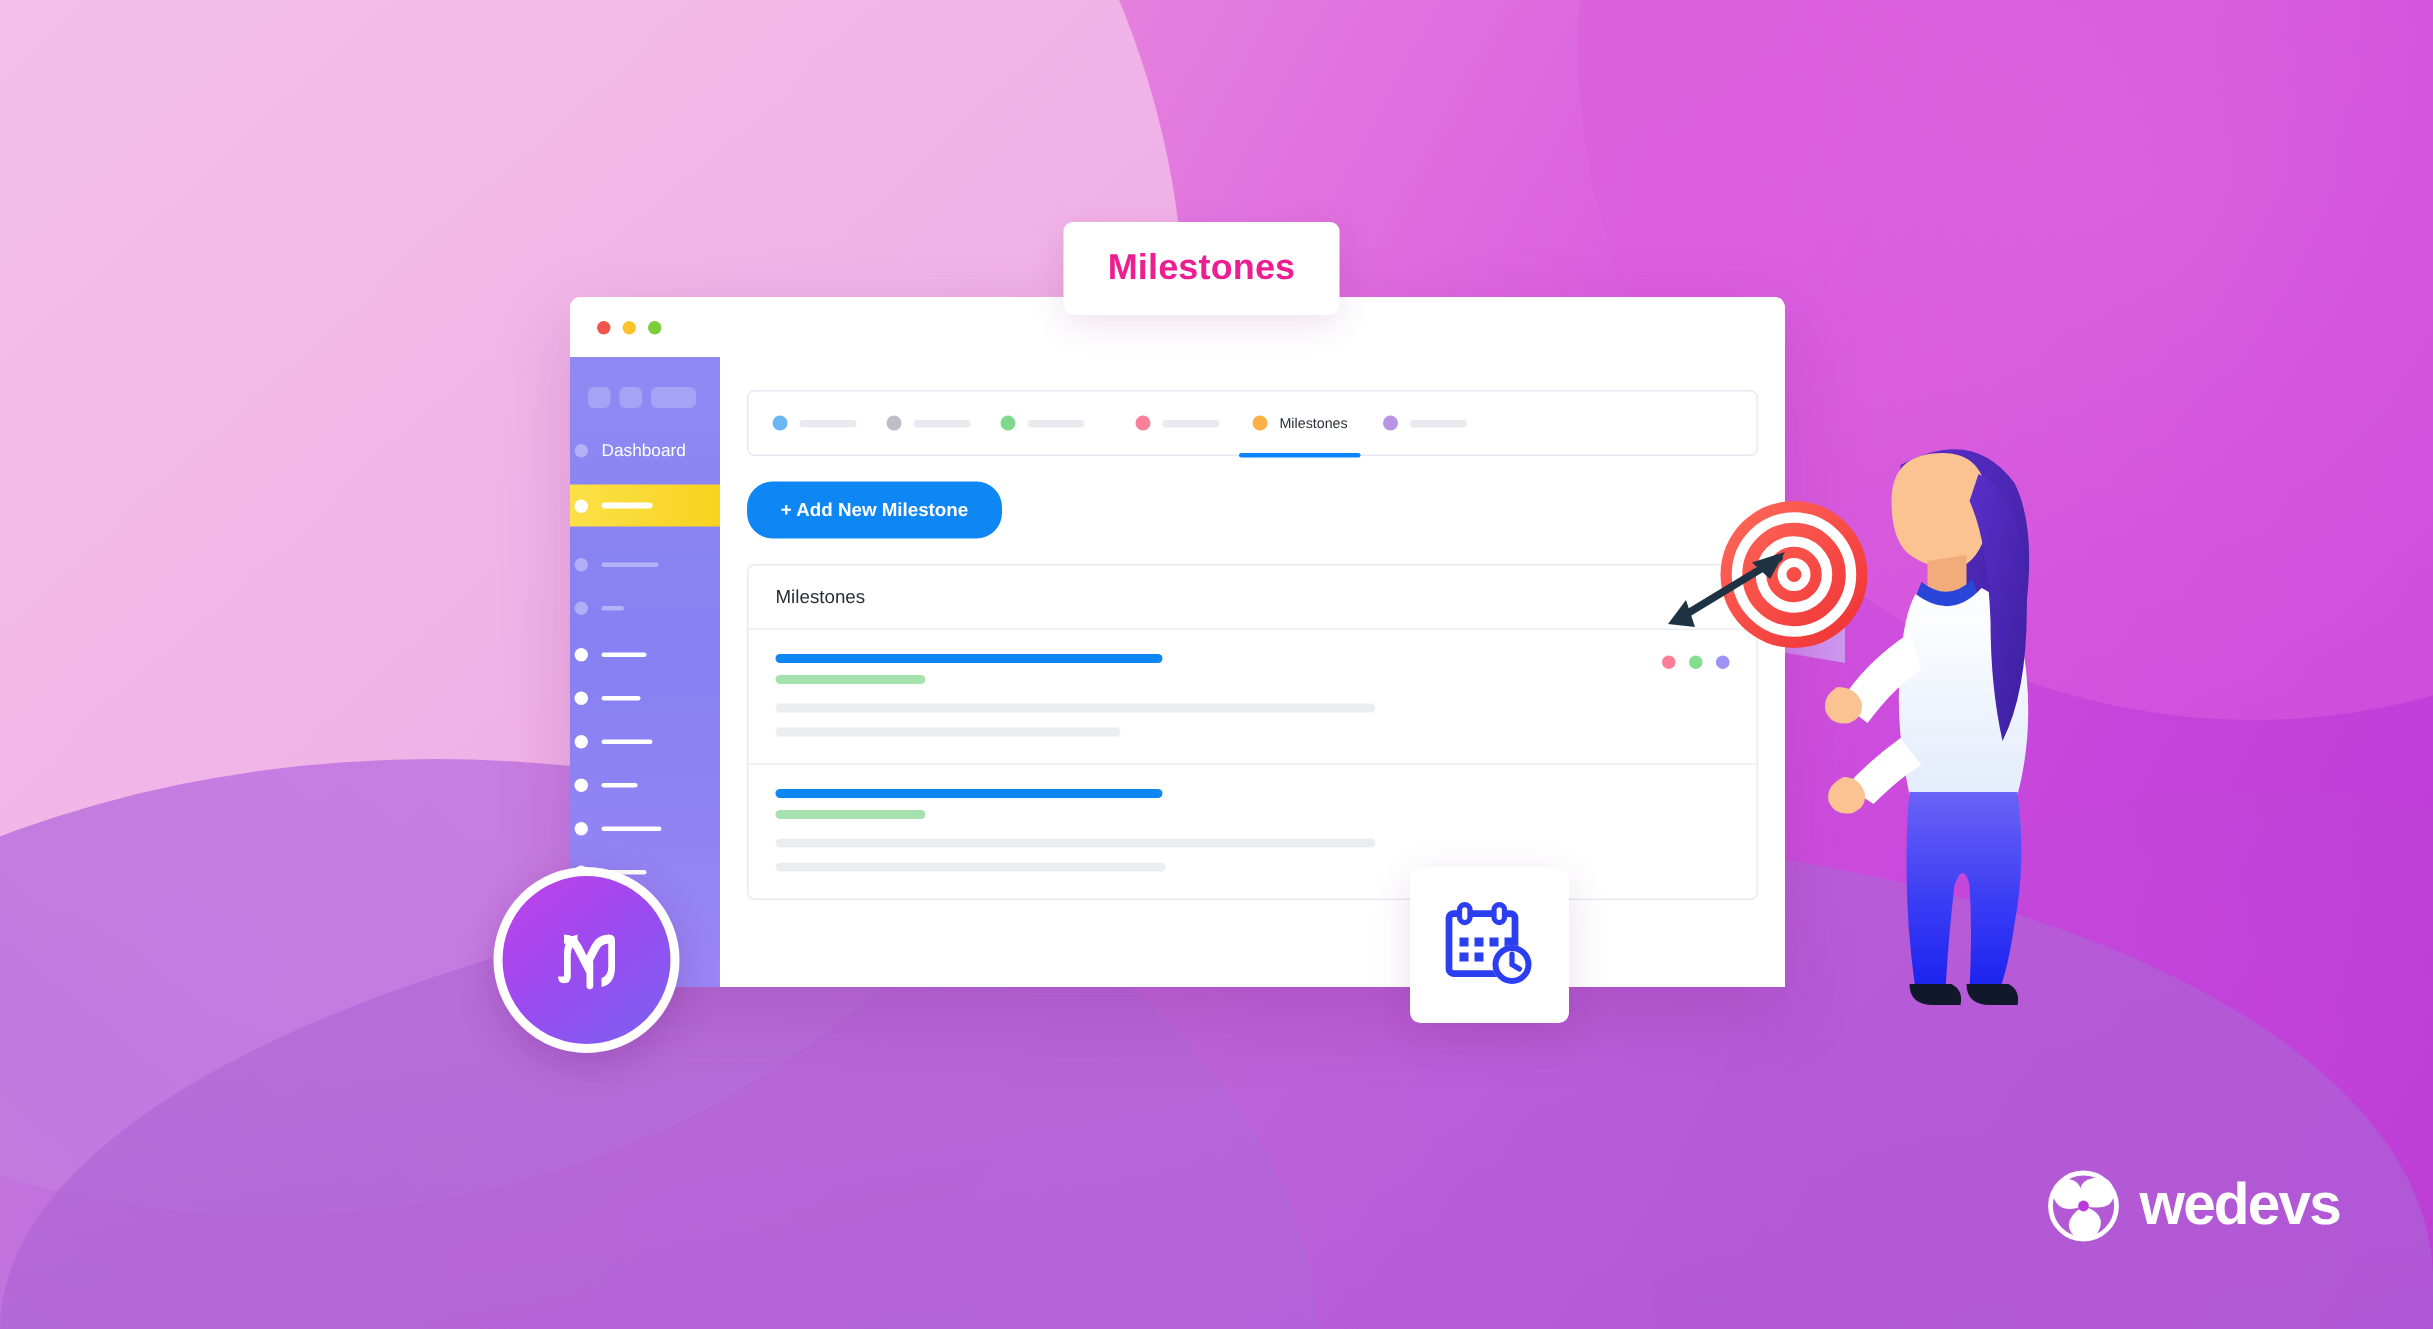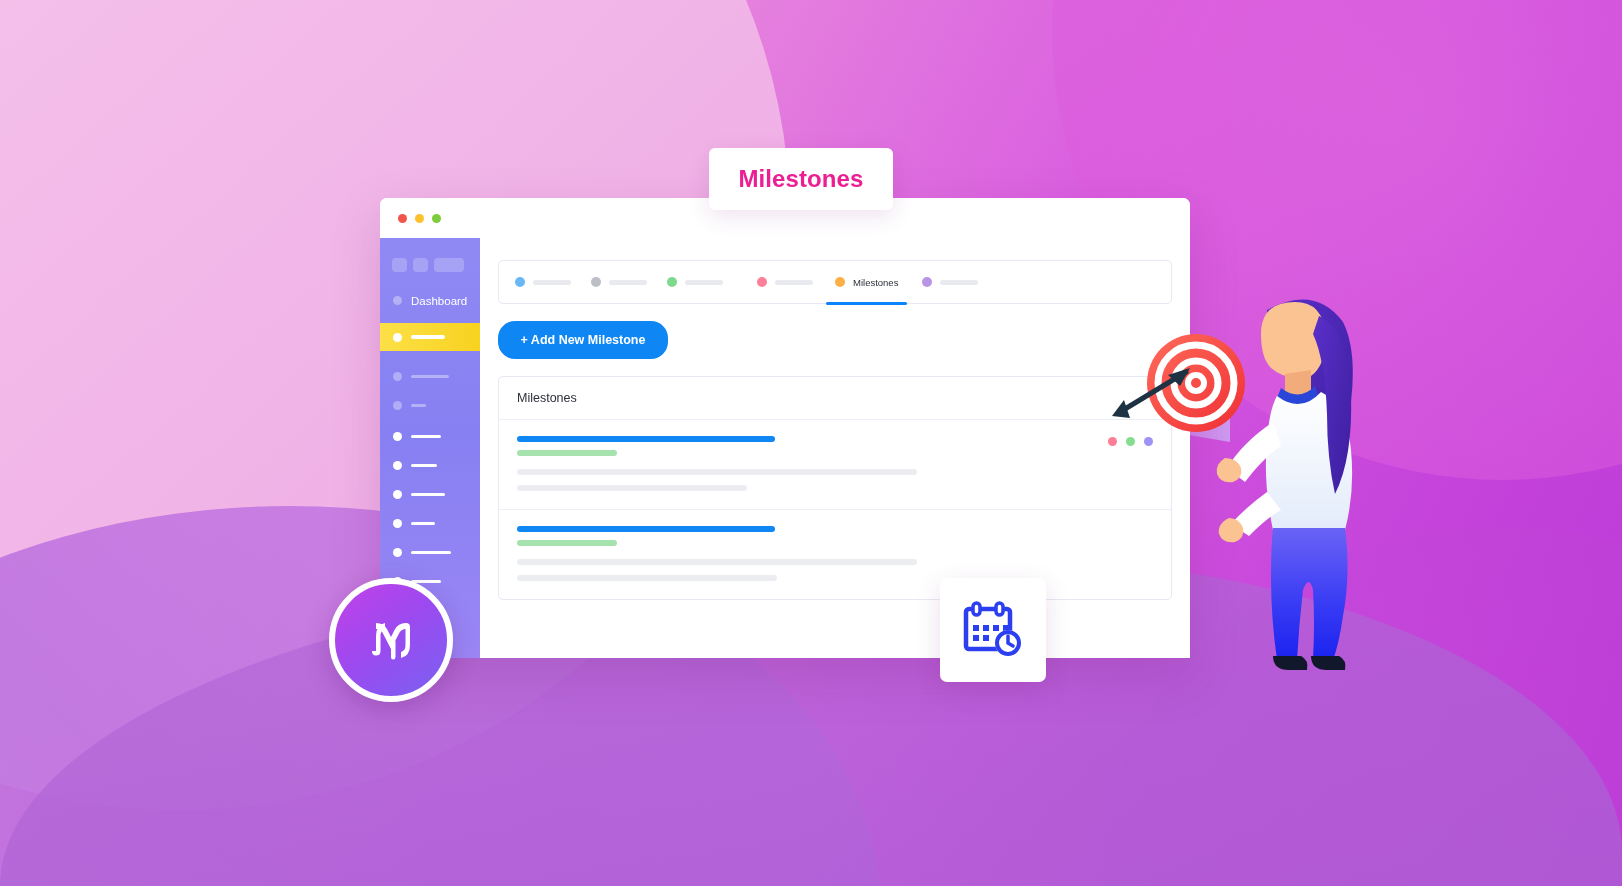--- a/index.html
+++ b/index.html
@@ -137,21 +137,21 @@
     display: flex; align-items: center; gap: 6px;
     padding: 8px 10px 10px 12px;
   }
   .sb-chip { height: 14px; border-radius: 4px; background: rgba(255,255,255,.22); }
   .sb-chip.w1 { width: 15px; }
   .sb-chip.w2 { width: 15px; }
   .sb-chip.w3 { width: 30px; }
 
   .sb-item {
     display: flex; align-items: center; gap: 9px;
-    padding: 0 10px 0 13px;
+    padding: 0 10px 0 3px;
     height: 25px;
   }
   .sb-bullet { width: 9px; height: 9px; border-radius: 50%; background: #ffffff; flex: 0 0 9px; }
   .sb-bullet.faded { background: rgba(255,255,255,.35); }
   .sb-bar { height: 3px; border-radius: 2px; background: #ffffff; }
   .sb-bar.faded { background: rgba(255,255,255,.38); }
   .sb-label { color: #ffffff; font-size: 11.5px; }
 
   .sb-item.active {
     background: linear-gradient(90deg, #fce047 0%, #f7d21f 100%);
@@ -539,14 +539,24 @@
       <rect x="31" y="24" width="6" height="6" fill="#2b3ef0"></rect>
       <rect x="41" y="24" width="6" height="6" fill="#2b3ef0"></rect>
       <rect x="11" y="34" width="6" height="6" fill="#2b3ef0"></rect>
       <rect x="21" y="34" width="6" height="6" fill="#2b3ef0"></rect>
       <circle cx="46" cy="42" r="13" fill="#ffffff"></circle>
       <circle cx="46" cy="42" r="11" fill="none" stroke="#2b3ef0" stroke-width="4"></circle>
       <path d="M46 35 L46 42 L51 45" fill="none" stroke="#2b3ef0" stroke-width="3.5" stroke-linecap="round"></path>
     </svg>
   </div>
 
+  <div id="wedevs">
+    <svg width="48" height="48" viewBox="0 0 48 48">
+      <circle cx="24" cy="24" r="22" fill="none" stroke="#ffffff" stroke-width="3.2"></circle>
+      <path d="M24 24 Q16 6 34 5 Q44 5 44 16 Q44 28 24 24 Z" fill="#ffffff"></path>
+      <path d="M24 24 Q42 30 32 44 Q24 50 16 42 Q10 33 24 24 Z" fill="#ffffff"></path>
+      <path d="M24 24 Q8 30 4 18 Q2 8 13 6 Q24 6 24 24 Z" fill="#ffffff"></path>
+      <circle cx="24" cy="24" r="3.6" fill="#bb39d8"></circle>
+    </svg>
+    <span class="wd-text">wedevs</span>
+  </div>
 
 </div>
 
 </body></html>

